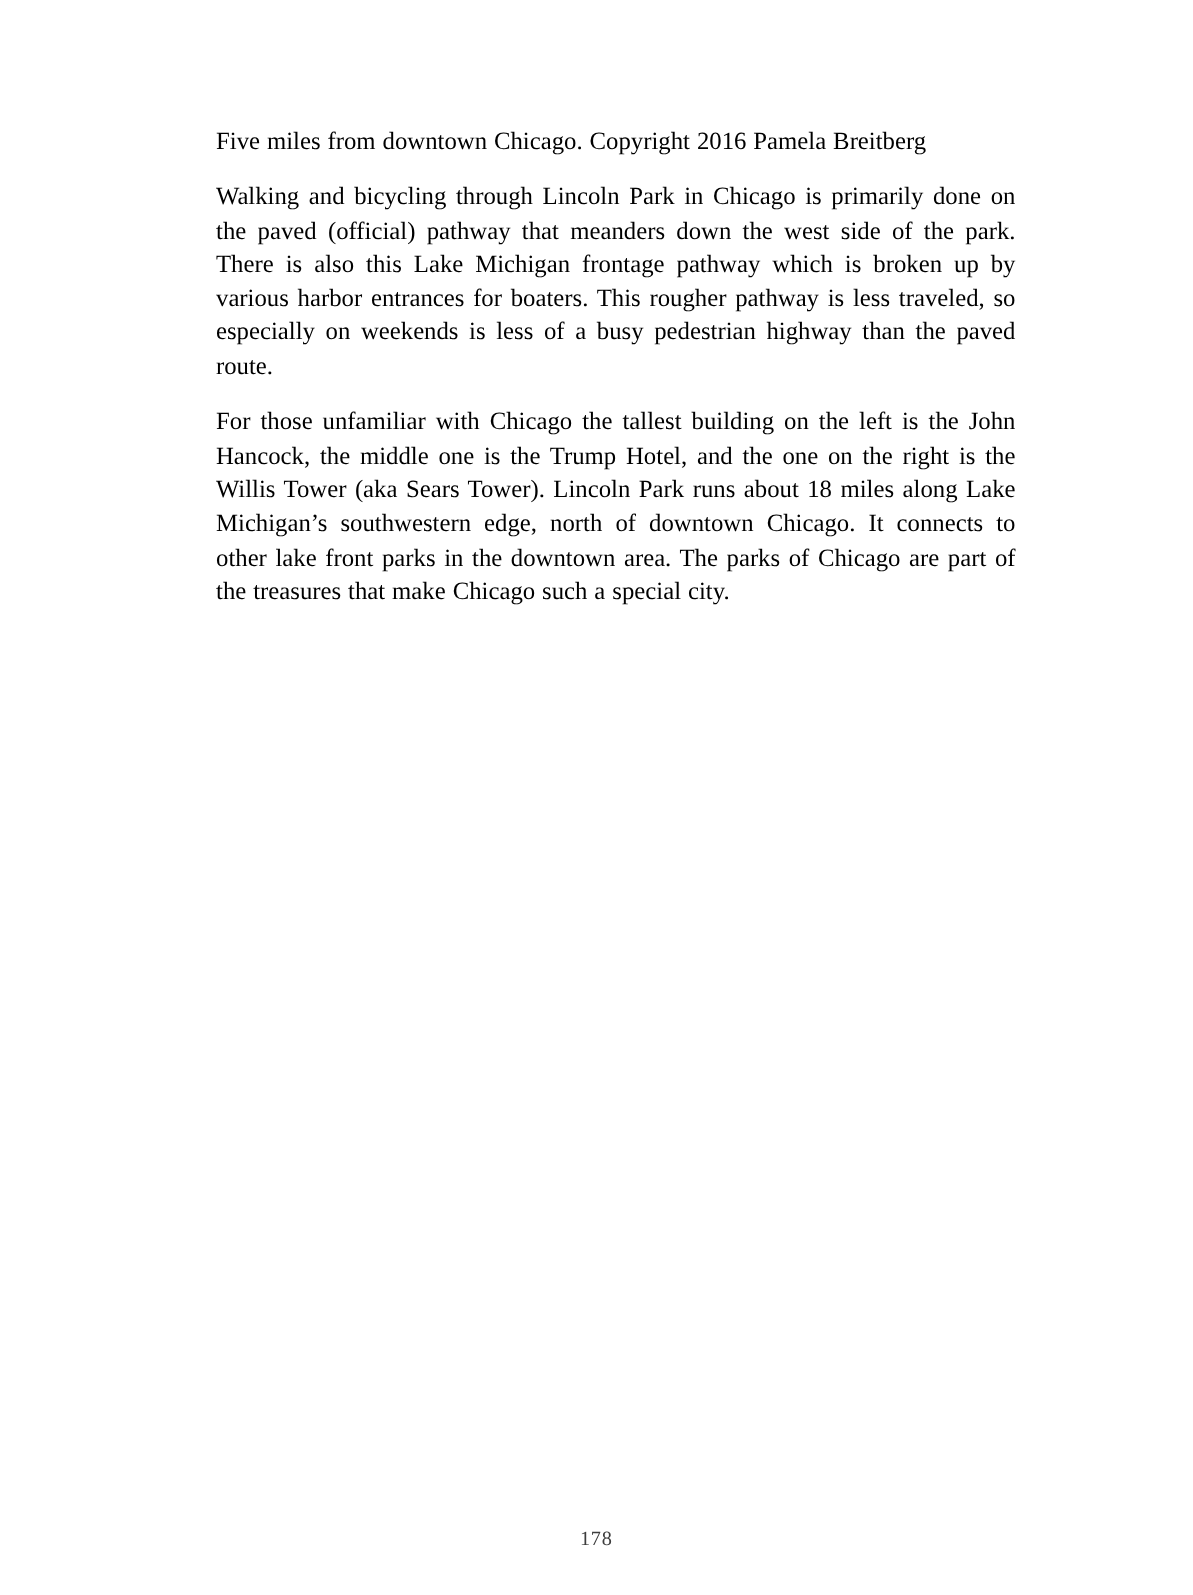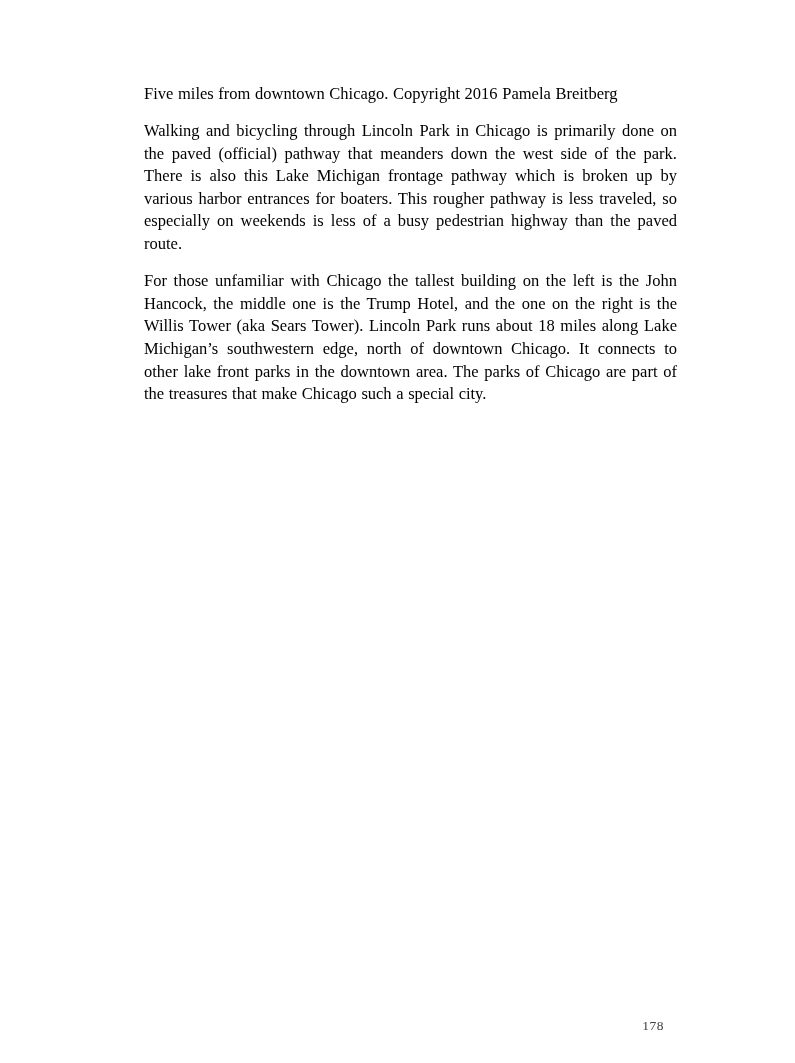--- a/index.html
+++ b/index.html
@@ -31,21 +31,21 @@
     word-spacing: 0.5px;
   }
   .para.caption {
     text-align: left;
   }
   .page-number {
     position: absolute;
     top: 1018px;
     left: 131px;
     width: 533px;
-    text-align: right;
+    text-align: center;
     font-family: "Liberation Serif", serif;
     font-size: 13.5px;
     color: #3d3d3d;
     letter-spacing: 0.5px;
   }
 </style>
 </head>
 <body>
 
 <div class="page">

